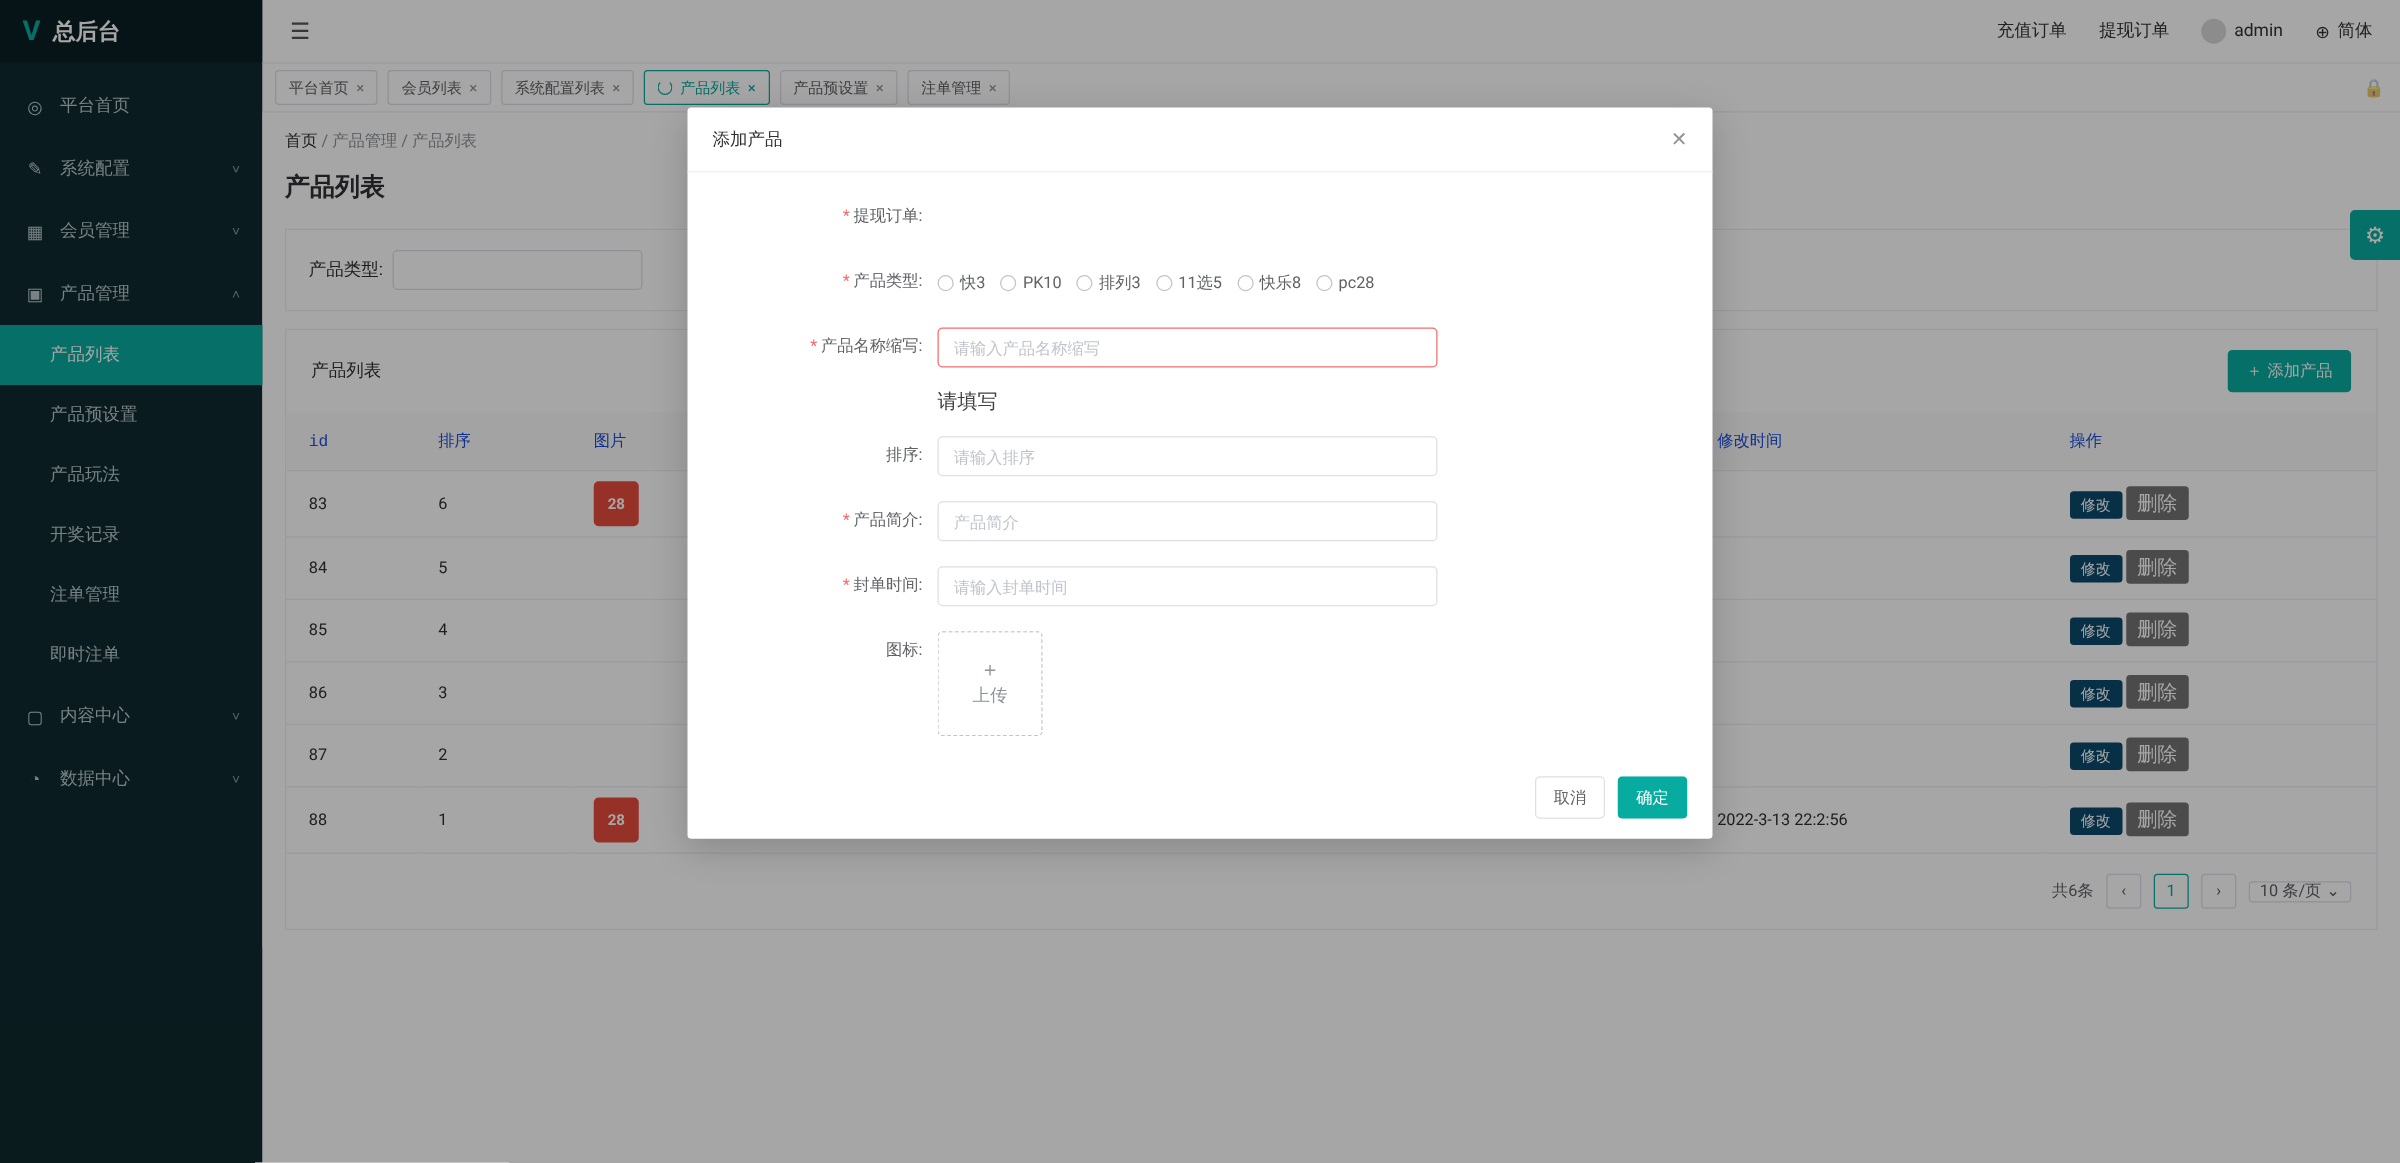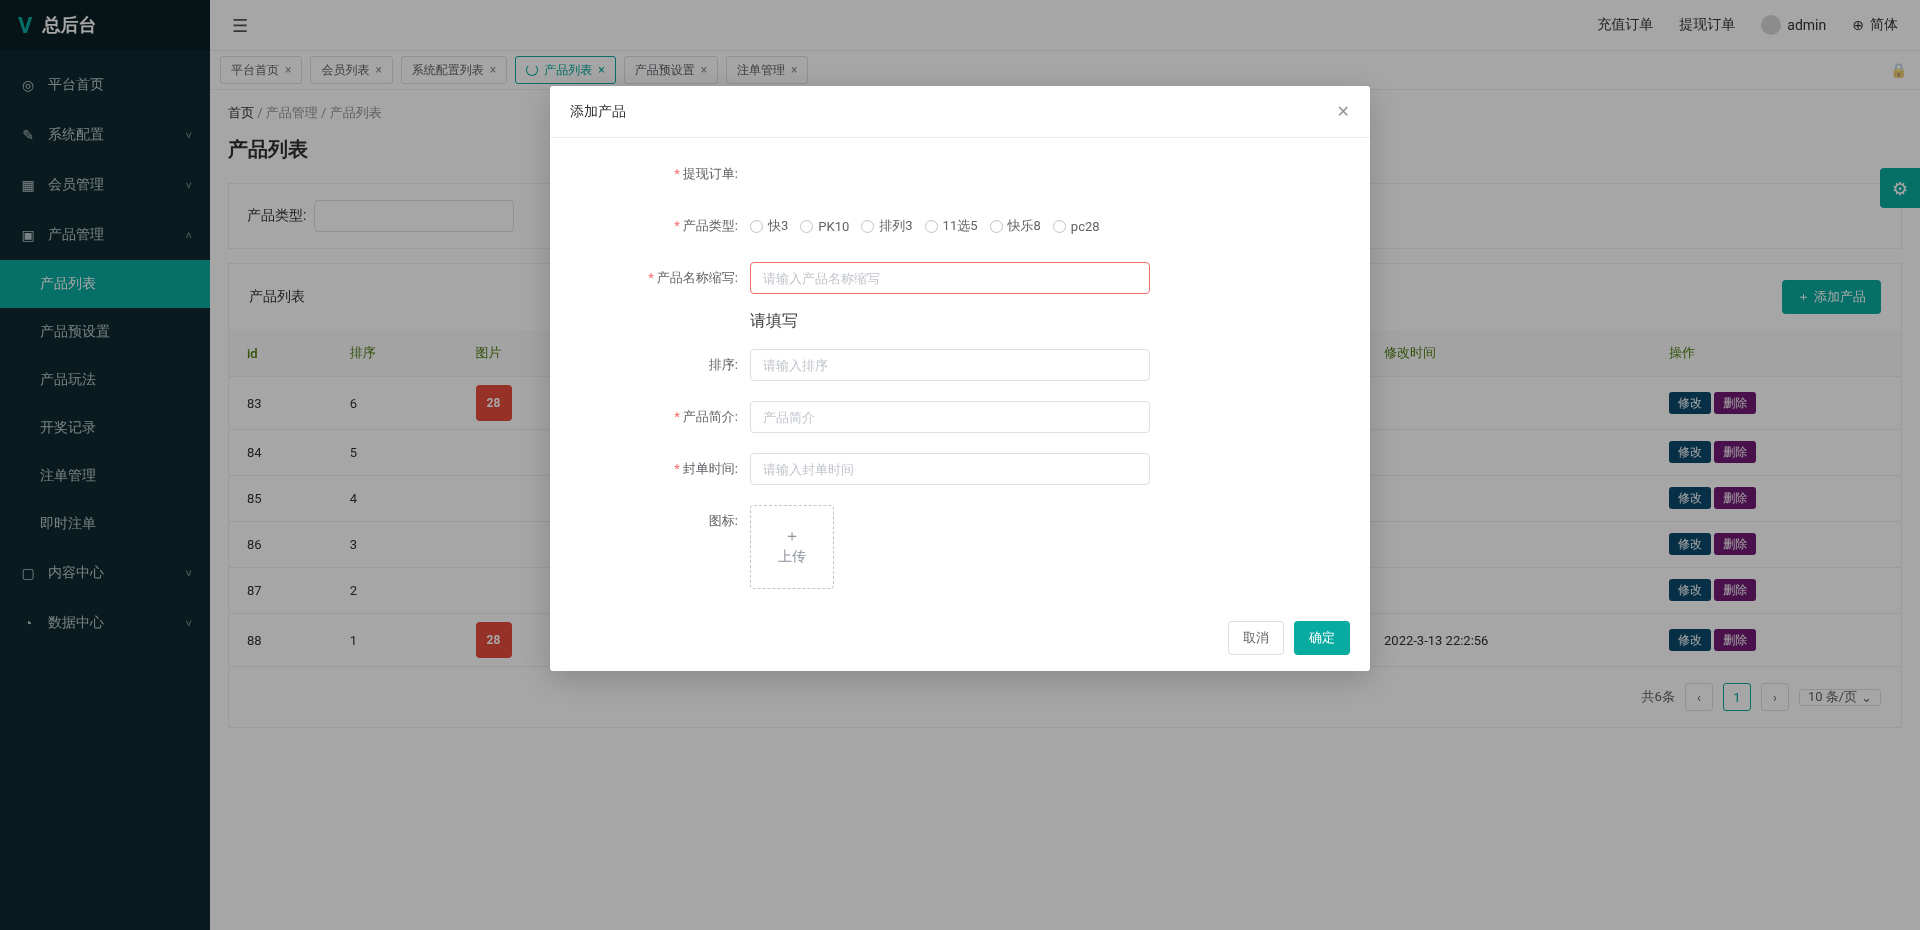--- a/index.html
+++ b/index.html
@@ -32,25 +32,25 @@
 .breadcrumb { color:#909399; font-size:13px; }
 .breadcrumb a { color:#303133; }
 .page-title { font-size: 20px; margin-top: 14px; }
 .filter-card { border:1px solid #ebeef5; margin-top:20px; padding:16px 18px; display:flex; align-items:center; gap:8px; }
 .filter-card input.sel { height:32px; width:200px; border:1px solid #dcdfe6; border-radius:4px; padding:0 10px; }
 .list-card { border:1px solid #ebeef5; margin-top:14px; }
 .list-head { display:flex; justify-content:space-between; align-items:center; padding:16px 20px; }
 .btn { display:inline-flex; align-items:center; gap:4px; border-radius:4px; padding:7px 14px; font-size:13px; cursor:pointer; border:1px solid transparent; }
 .btn-teal { background:#08aba0; color:#fff; }
 .btn-teal-sm { background:#0c4a6e; color:#fff; padding:4px 9px; font-size:12px; border-radius:3px; }
-.btn-red-sm { background:#701a75; color:#fff; padding:4px 9px; font-size:12px; border-radius:3px; }
+.btn-red-sm { background:#737373; color:#fff; padding:4px 9px; font-size:16px; border-radius:3px; }
 .btn-plain { background:#fff; border:1px solid #dcdfe6; color:#606266; }
 table { width:100%; border-collapse:collapse; }
 th, td { text-align:left; padding:14px 18px; border-bottom:1px solid #ebeef5; font-size:13px; }
-th { color:#4d7c0f; font-weight:500; background:#fafafa; }
+th { color:#1d4ed8; font-weight:500; background:#fafafa;font-family:Liberation Mono, monospace; }
 td.img-cell { padding:8px 18px; }
 .img-thumb { width:36px; height:36px; background:#e74c3c; border-radius:4px; display:flex; align-items:center; justify-content:center; color:#fff; font-size:12px; font-weight:bold; }
 .pagination { display:flex; justify-content:flex-end; align-items:center; gap:10px; padding:16px 20px; font-size:13px; color:#606266; }
 .pg-btn { width:28px; height:28px; border:1px solid #dcdfe6; border-radius:3px; display:flex; align-items:center; justify-content:center; cursor:pointer; background:#fff;}
 .pg-btn.active { border-color:#08aba0; color:#08aba0; }
 .pg-sel { height:17px; border:1px solid #dcdfe6; border-radius:3px; padding:0 8px; display:flex; align-items:center; gap:4px; cursor:pointer; }
 .gear-float { position:absolute; right:0; top:168px; width:40px; height:40px; background:#08aba0; color:#fff; display:flex; align-items:center; justify-content:center; border-radius:4px 0 0 4px; font-size:18px; }
 
 
 .overlay { position:absolute; inset:0; background:rgba(0,0,0,0.35); }

